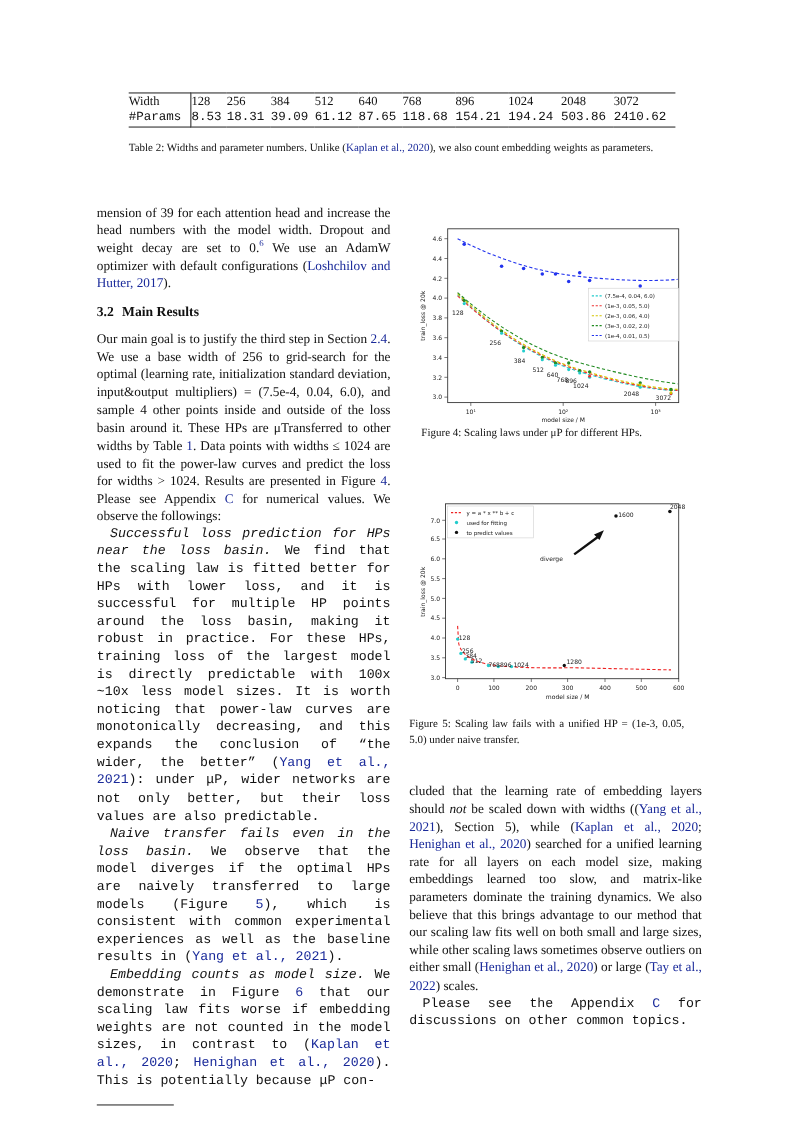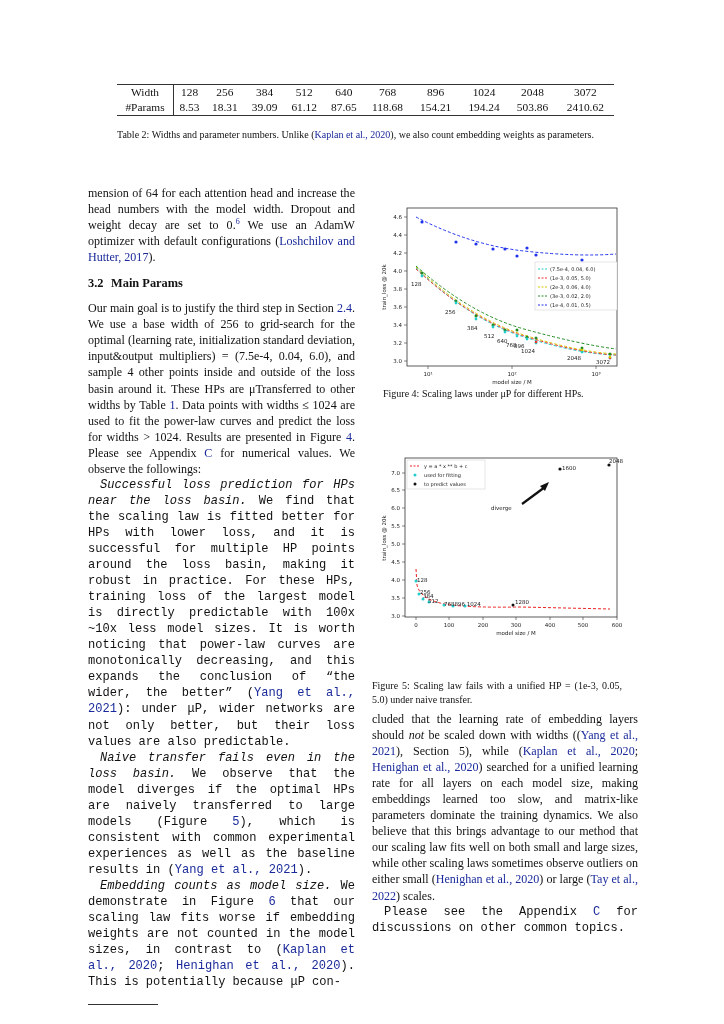--- a/index.html
+++ b/index.html
@@ -3,23 +3,23 @@
 <meta charset="utf-8">
 <style>
   html, body { margin:0; padding:0; background:#fff; }
   body { width:724px; height:1024px; position:relative; overflow:hidden;
          font-family:"Liberation Serif", "DejaVu Serif", serif; color:#111; }
   .abs { position:absolute; }
   .link { color:#1a2a9a; }
   
   .tbl { position:absolute; left:117px; top:84px; width:497px; border-collapse:collapse;
          font-size:11.4px; }
-  .tbl td { padding:1px 0; text-align:center; line-height:13px; }
+  .tbl td { padding:1px 0; line-height:13px; }
   .tbl tr.r1 td { border-top:1px solid #333; }
-  .tbl tr.r2 td { border-bottom:1px solid #333; }
+  .tbl tr.r2 td { border-bottom:1px solid #333;font-family:Liberation Mono, monospace; }
   .tbl td.hdr { border-right:1px solid #333; width:56px; }
   .caption { font-size:10px; line-height:14px; text-align:justify; }
   .col { position:absolute; font-size:12.05px; line-height:16.05px; text-align:justify; }
   .col p { margin:0; }
   .ind { text-indent:12px;font-family:Liberation Mono, monospace; }
   .sec { font-weight:bold; font-size:12.4px; margin:10px 0 9px 0 !important; }
   .sec span.num { display:inline-block; width:23px; }
   .fn-rule { width:70px; border-top:1px solid #333; margin:14px 0 4px 0; }
   .fn { font-size:9.6px; line-height:12px; text-align:justify; }
   sup { font-size:8px; line-height:0; }
@@ -57,23 +57,23 @@
     <td>2410.62</td>
   </tr>
 </tbody>
   </table>
 
 <div class="abs caption" style="left:117px; top:128px; width:497px;">
   <span>Table 2: Widths and parameter numbers.  Unlike (</span><span class="link">Kaplan et al., 2020</span><span>), we also count embedding weights as parameters.</span>
 </div>
 
 <div class="col" style="left:88px; top:185px; width:267px;">
-  <p><span>mension of 64 for each attention head and increase the head numbers with the model width. Dropout and weight decay are set to 0.</span><sup class="link">6</sup><span> We use an AdamW optimizer with default configurations (</span><span class="link">Loshchilov and Hutter, 2017</span><span>).</span></p>
-
-  <p class="sec"><span class="num">3.2</span><span>Main Params</span></p>
+  <p><span>mension of 39 for each attention head and increase the head numbers with the model width. Dropout and weight decay are set to 0.</span><sup class="link">6</sup><span> We use an AdamW optimizer with default configurations (</span><span class="link">Loshchilov and Hutter, 2017</span><span>).</span></p>
+
+  <p class="sec"><span class="num">3.2</span><span>Main Results</span></p>
 
   <p><span>Our main goal is to justify the third step in Section </span><span class="link">2.4</span><span>.  We use a base width of 256 to grid-search for the optimal (learning rate, initialization standard deviation, input&amp;output multipliers) = (7.5e-4, 0.04, 6.0), and sample 4 other points inside and outside of the loss basin around it.  These HPs are μTransferred to other widths by Table </span><span class="link">1</span><span>. Data points with widths ≤ 1024 are used to fit the power-law curves and predict the loss for widths &gt; 1024. Results are presented in Figure </span><span class="link">4</span><span>. Please see Appendix </span><span class="link">C</span><span> for numerical values.  We observe the followings:</span></p>
 
   <p class="ind"><em>Successful loss prediction for HPs near the loss basin.</em><span> We find that the scaling law is fitted better for HPs with lower loss, and it is successful for multiple HP points around the loss basin, making it robust in practice. For these HPs, training loss of the largest model is directly predictable with 100x ~10x less model sizes. It is worth noticing that power-law curves are monotonically decreasing, and this expands the conclusion of “the wider, the better” (</span><span class="link">Yang et al., 2021</span><span>):  under μP, wider networks are not only better, but their loss values are also predictable.</span></p>
 
   <p class="ind"><em>Naive transfer fails even in the loss basin.</em><span> We observe that the model diverges if the optimal HPs are naively transferred to large models (Figure </span><span class="link">5</span><span>), which is consistent with common experimental experiences as well as the baseline results in (</span><span class="link">Yang et al., 2021</span><span>).</span></p>
 
   <p class="ind"><em>Embedding counts as model size.</em><span> We demonstrate in Figure </span><span class="link">6</span><span> that our scaling law fits worse if embedding weights are not counted in the model sizes, in contrast to (</span><span class="link">Kaplan et al., 2020</span><span>; </span><span class="link">Henighan et al., 2020</span><span>).  This is potentially because μP con-</span></p>
 
   <div class="fn-rule"></div>
@@ -279,18 +279,18 @@
       <line x1="410" y1="466" x2="420" y2="466" stroke="#ee2222" stroke-width="1" stroke-dasharray="2,1.5"></line>
         <text x="424" y="468">y = a * x ** b + c</text>
       <circle cx="415" cy="475" r="1.5" fill="#22cccc"></circle>
         <text x="424" y="477">used for fitting</text>
       <circle cx="415" cy="484" r="1.5" fill="#111"></circle>
         <text x="424" y="486">to predict values</text>
     </g>
   </g>
 </svg>
 
-<div class="abs caption" style="left:372px; top:652px; width:250px;margin-top:27px;">Figure 5: Scaling law fails with a unified HP = (1e-3, 0.05, 5.0) under naive transfer.</div>
+<div class="abs caption" style="left:372px; top:652px; width:250px;">Figure 5: Scaling law fails with a unified HP = (1e-3, 0.05, 5.0) under naive transfer.</div>
 
 <div class="col" style="left:372px; top:711px; width:266px;">
   <p><span>cluded that the learning rate of embedding layers should </span><em>not</em><span> be scaled down with widths ((</span><span class="link">Yang et al., 2021</span><span>), Section 5), while (</span><span class="link">Kaplan et al., 2020</span><span>; </span><span class="link">Henighan et al., 2020</span><span>) searched for a unified learning rate for all layers on each model size, making embeddings learned too slow, and matrix-like parameters dominate the training dynamics. We also believe that this brings advantage to our method that our scaling law fits well on both small and large sizes, while other scaling laws sometimes observe outliers on either small (</span><span class="link">Henighan et al., 2020</span><span>) or large (</span><span class="link">Tay et al., 2022</span><span>) scales.</span></p>
   <p class="ind"><span>Please see the Appendix </span><span class="link">C</span><span> for discussions on other common topics.</span></p>
 </div>
 
 </body></html>

